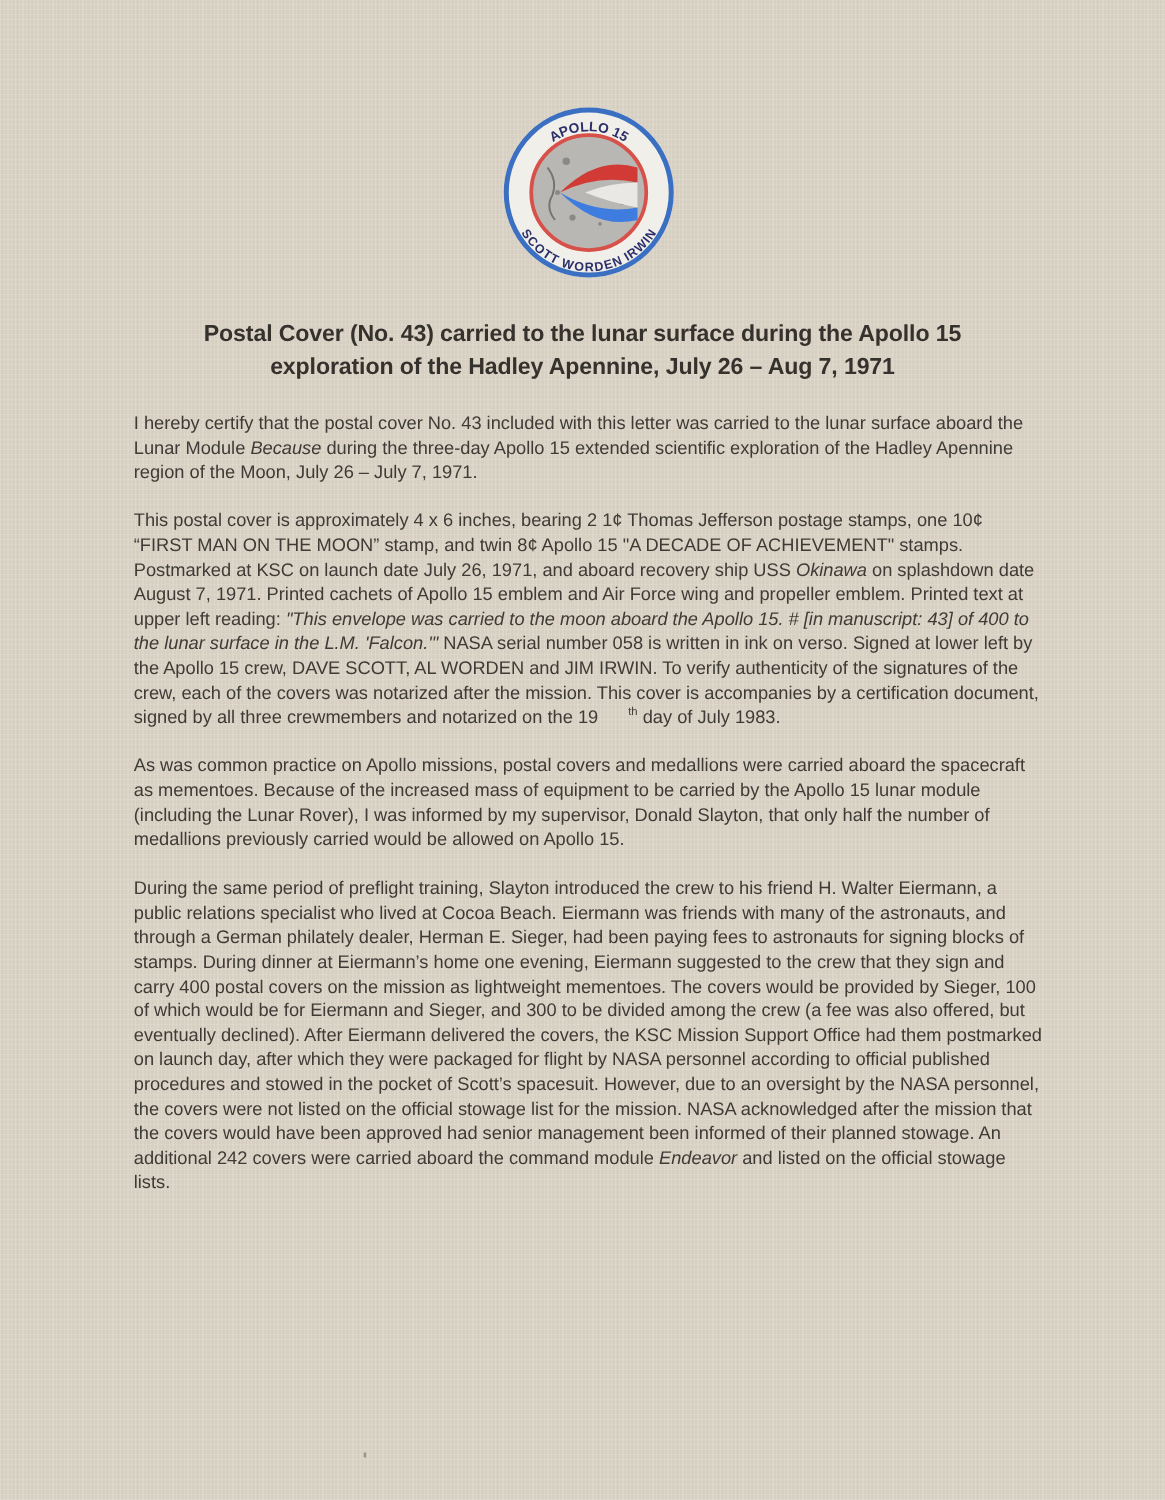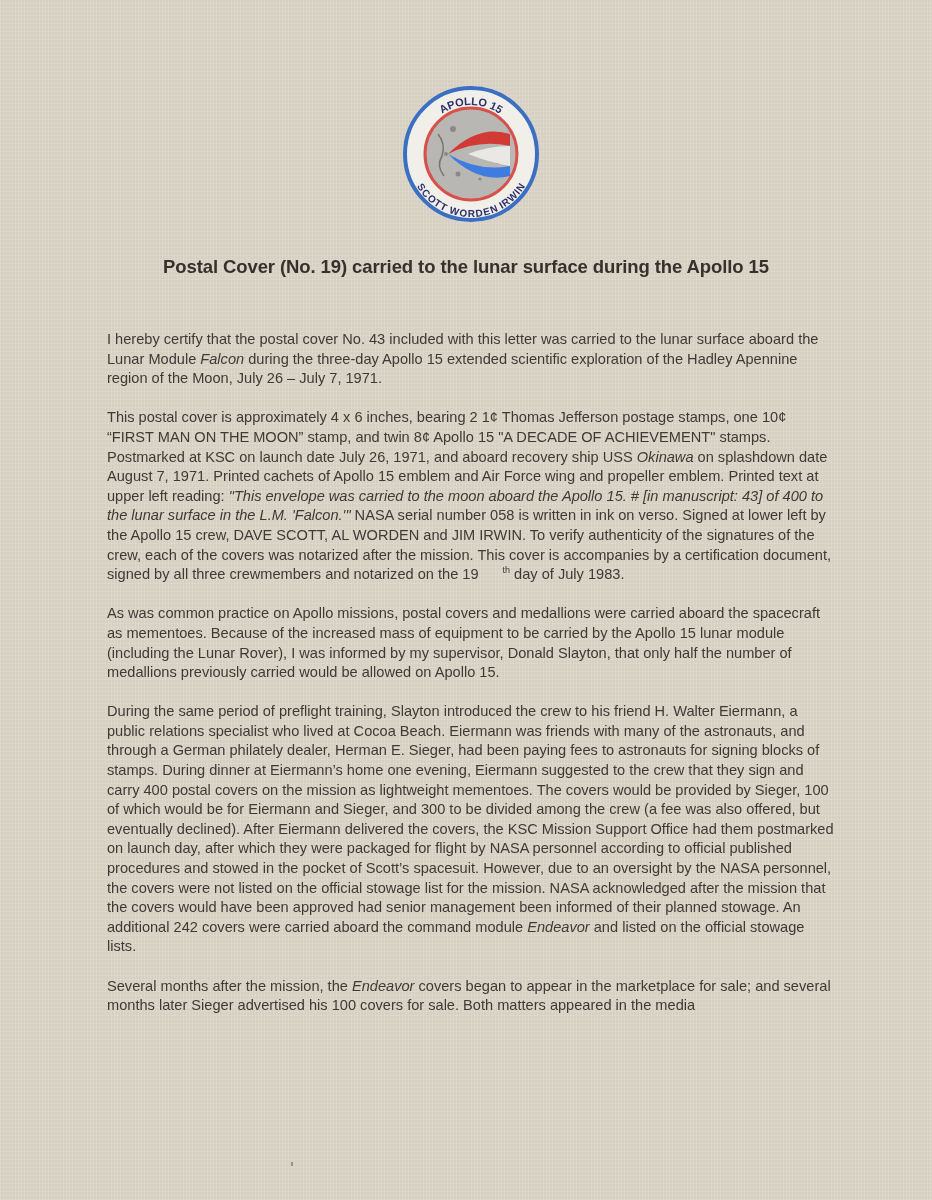--- a/index.html
+++ b/index.html
@@ -58,24 +58,24 @@
     <text font-family="Liberation Sans, sans-serif" font-weight="bold" font-size="11" fill="#2b2f6a" text-anchor="middle">
       <textPath href="#topArc" startOffset="50%">APOLLO 15</textPath>
     </text>
     <text font-family="Liberation Sans, sans-serif" font-weight="bold" font-size="10" fill="#2b2f6a" text-anchor="middle" dy="8">
       <textPath href="#botArc" startOffset="50%">SCOTT WORDEN IRWIN</textPath>
     </text>
   </svg>
 </div>
 
 <div class="title">
-  <div>Postal Cover (No. 19) carried to the lunar surface during the Apollo 15</div>
+  <div>Postal Cover (No. 43) carried to the lunar surface during the Apollo 15</div>
+  <div>exploration of the Hadley Apennine, July 26 – Aug 7, 1971</div>
 </div>
 
 <div class="body" id="body">
-    <p><span>I hereby certify that the postal cover No. 43 included with this letter was carried to the lunar surface aboard the Lunar Module </span><em>Falcon</em><span> during the three-day Apollo 15 extended scientific exploration of the Hadley Apennine region of the Moon, July 26 – July 7, 1971.</span></p>
+    <p><span>I hereby certify that the postal cover No. 43 included with this letter was carried to the lunar surface aboard the Lunar Module </span><em>Because</em><span> during the three-day Apollo 15 extended scientific exploration of the Hadley Apennine region of the Moon, July 26 – July 7, 1971.</span></p>
     <p><span>This postal cover is approximately 4 x 6 inches, bearing 2 1¢ Thomas Jefferson postage stamps, one 10¢ “FIRST MAN ON THE MOON” stamp, and twin 8¢ Apollo 15 "A DECADE OF ACHIEVEMENT" stamps. Postmarked at KSC on launch date July 26, 1971, and aboard recovery ship USS </span><em>Okinawa</em><span> on splashdown date August 7, 1971.  Printed cachets of Apollo 15 emblem and Air Force wing and propeller emblem. Printed text at upper left reading: </span><em>"This envelope was carried to the moon aboard the Apollo 15. # [in manuscript: 43] of 400 to the lunar surface in the L.M. 'Falcon.'"</em><span> NASA serial number 058 is written in ink on verso.  Signed at lower left by the Apollo 15 crew, DAVE SCOTT, AL WORDEN and JIM IRWIN.  To verify authenticity of the signatures of the crew, each of the covers was notarized after the mission. This cover is accompanies by a certification document, signed by all three crewmembers and notarized on the 19</span><sup>th</sup><span> day of July 1983.</span></p>
     <p><span>As was common practice on Apollo missions, postal covers and medallions were carried aboard the spacecraft as mementoes.   Because of the increased mass of equipment to be carried by the Apollo 15 lunar module (including the Lunar Rover), I was informed by my supervisor, Donald Slayton, that only half the number of medallions previously carried would be allowed on Apollo 15.</span></p>
     <p><span>During the same period of preflight training, Slayton introduced the crew to his friend H. Walter Eiermann, a public relations specialist who lived at Cocoa Beach.   Eiermann was friends with many of the astronauts, and through a German philately dealer, Herman E. Sieger, had been paying fees to astronauts for signing blocks of stamps.   During dinner at Eiermann’s home one evening, Eiermann suggested to the crew that they sign and carry 400 postal covers on the mission as lightweight mementoes.   The covers would be provided by Sieger, 100 of which would be for Eiermann and Sieger, and 300 to be divided among the crew (a fee was also offered, but eventually declined).   After Eiermann delivered the covers, the KSC Mission Support Office had them postmarked on launch day, after which they were packaged for flight by NASA personnel according to official published procedures and stowed in the pocket of Scott’s spacesuit.  However, due to an oversight by the NASA personnel, the covers were not listed on the official stowage list for the mission.  NASA acknowledged after the mission that the covers would have been approved had senior management been informed of their planned stowage.   An additional 242 covers were carried aboard the command module </span><em>Endeavor</em><span> and listed on the official stowage lists.</span></p>
-    <p><span>Several months after the mission, the </span><em>Endeavor</em><span> covers began to appear in the marketplace for sale; and several months later Sieger advertised his 100 covers for sale.   Both matters appeared in the media</span></p>
   </div>
 
 <div class="dot"></div>
 
 </body></html>

